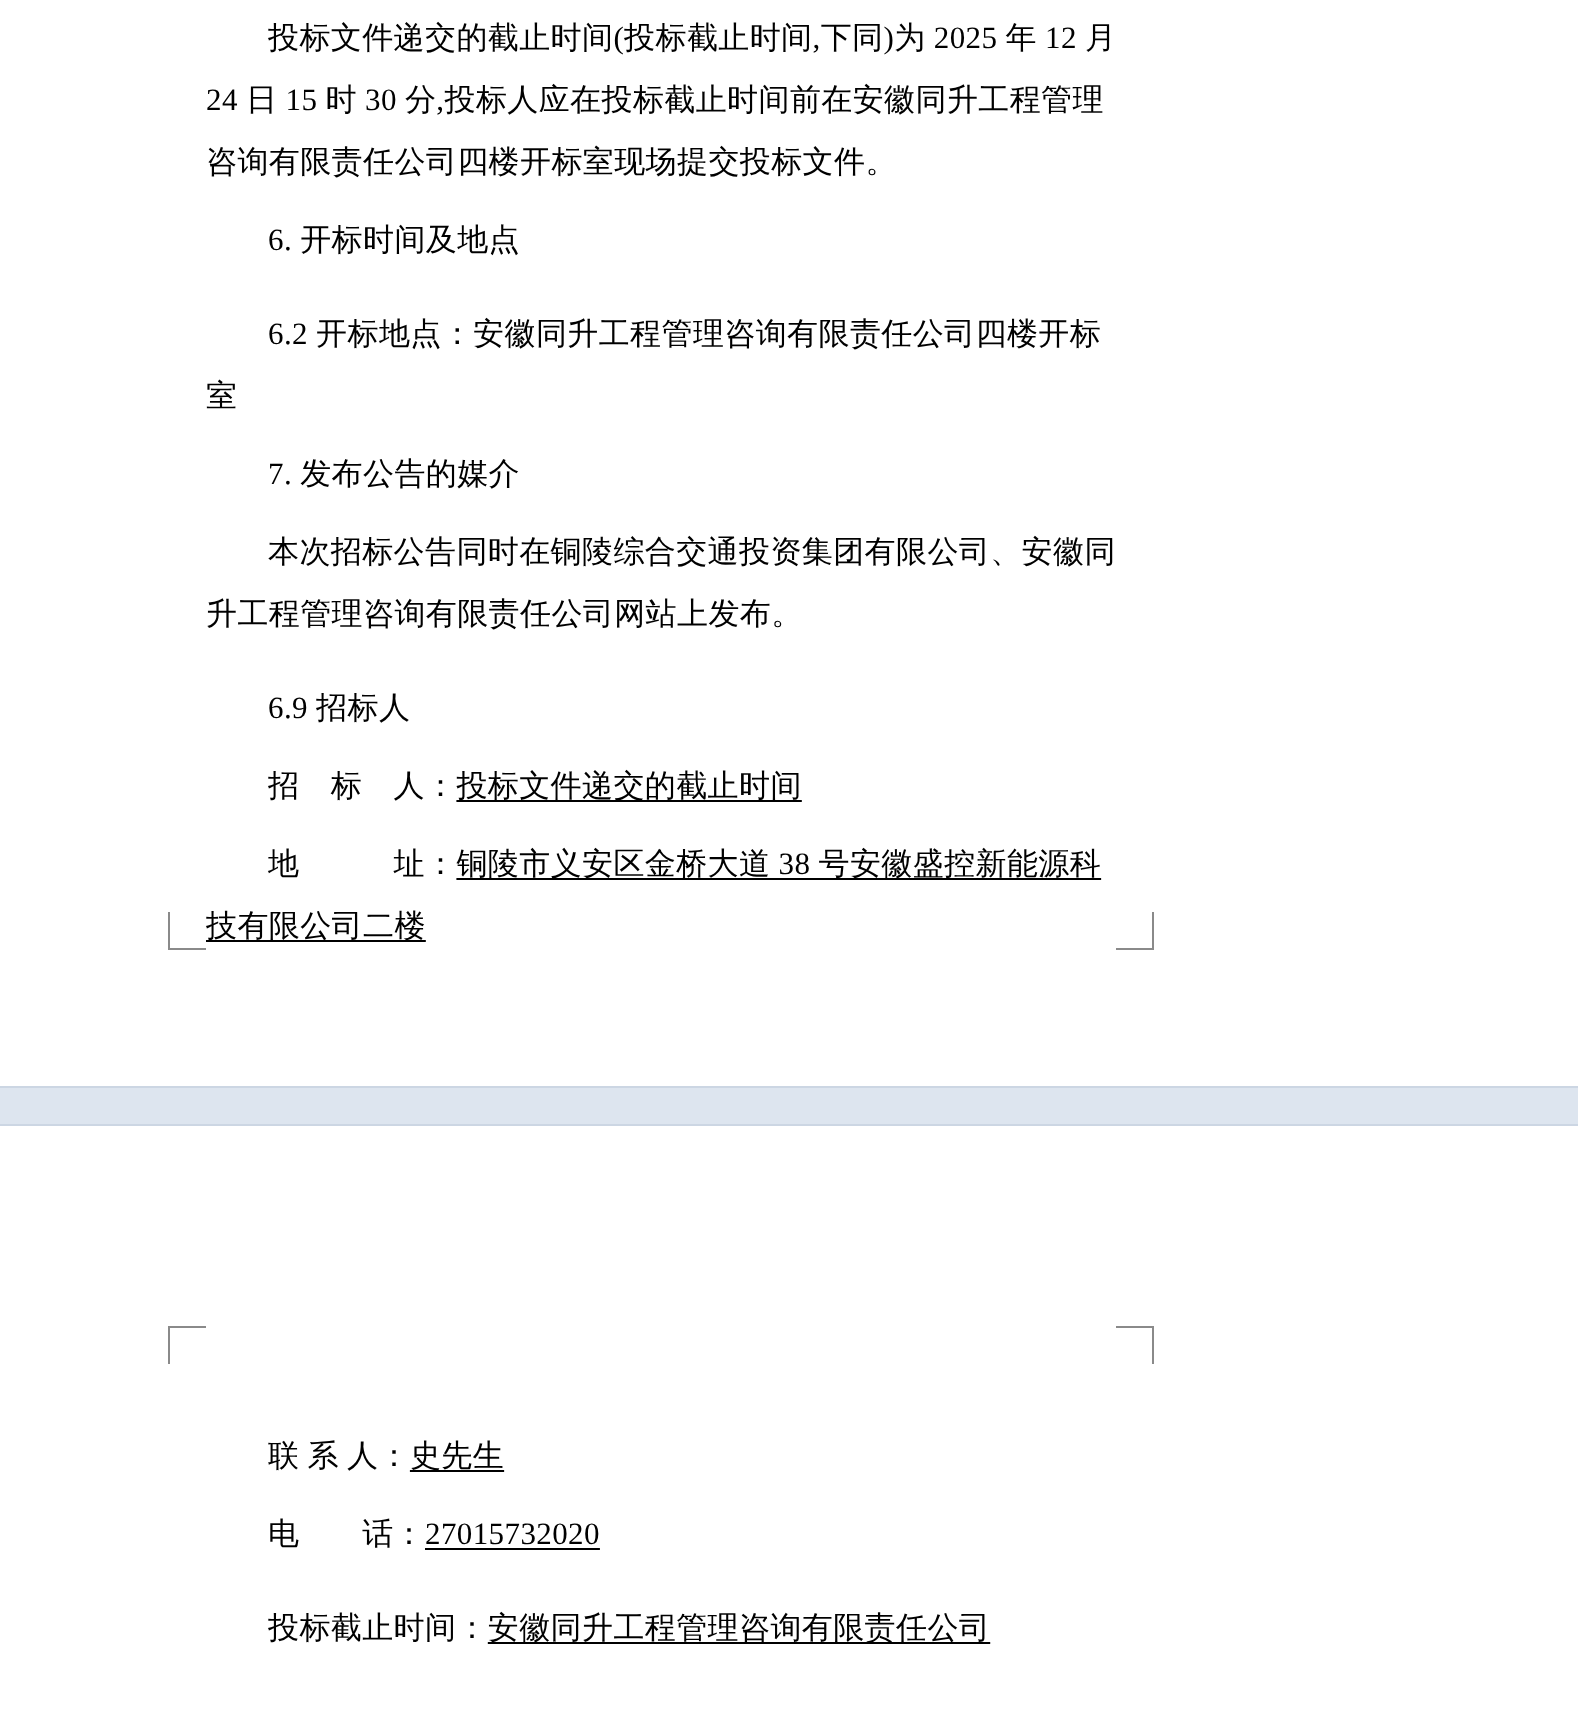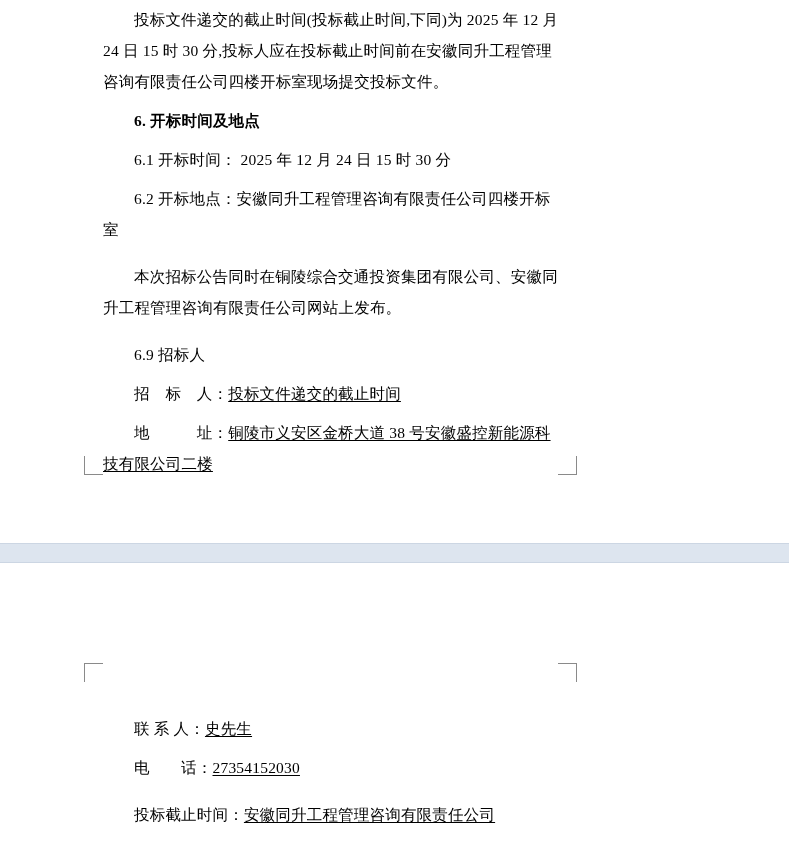--- a/index.html
+++ b/index.html
@@ -46,21 +46,21 @@
     margin: 0;
     font-size: 15.5px;
     line-height: 31px;
     letter-spacing: 0.2px;
   }
   .indent-1 {
     text-indent: 31px;
   }
   .indent-heading {
     text-indent: 31px;
-    font-weight: bold;
+    font-weight: normal;
   }
   .u {
     text-decoration: underline;
     text-underline-offset: 2px;
   }
   .spacer-sm { height: 8px; }
 
   
   .crop {
     position: absolute;
@@ -90,24 +90,24 @@
 </style>
 </head>
 <body>
 
 <div class="page page-1">
   <div class="content body-text-block">
     <p class="indent-1">投标文件递交的截止时间(投标截止时间,下同)为 2025 年 12 月 24 日 15 时 30 分,投标人应在投标截止时间前在安徽同升工程管理咨询有限责任公司四楼开标室现场提交投标文件。</p>
     <div class="spacer-sm"></div>
     <p class="indent-heading">6. 开标时间及地点</p>
     <div class="spacer-sm"></div>
-    <p class="indent-1">6.1 开标时间： 2025 年 12 月 24 日 15 时 30 分</p>
     <div class="spacer-sm"></div>
     <p class="indent-1">6.2 开标地点：安徽同升工程管理咨询有限责任公司四楼开标室</p>
     <div class="spacer-sm"></div>
+    <p class="indent-heading">7. 发布公告的媒介</p>
     <div class="spacer-sm"></div>
     <p class="indent-1"><span>本次招标公告同时在铜陵综合交通投资集团有限公司、安徽同升工程管理咨询有限责任公司网站上发布。</span></p>
     <div class="spacer-sm"></div>
     <div class="spacer-sm"></div>
     <p class="indent-1">6.9 招标人</p>
     <div class="spacer-sm"></div>
     <p class="indent-1"><span>招　标　人：</span><span class="u">投标文件递交的截止时间</span></p>
     <div class="spacer-sm"></div>
     <p class="indent-1"><span>地　　　址：</span><span class="u">铜陵市义安区金桥大道 38 号安徽盛控新能源科技有限公司二楼</span></p>
   </div>
@@ -117,21 +117,21 @@
 
 <div class="page-gap"></div>
 <div class="page-divider"></div>
 
 <div class="page page-2">
   <div class="crop tl p2-crop-tl"></div>
   <div class="crop tr p2-crop-tr"></div>
   <div class="content" style="padding-top:130px;margin-top:20px;">
     <p class="indent-1"><span>联 系 人：</span><span class="u">史先生</span></p>
     <div class="spacer-sm"></div>
-    <p class="indent-1"><span>电　　话：</span><span class="u">27354152030</span></p>
+    <p class="indent-1"><span>电　　话：</span><span class="u">27015732020</span></p>
     <div class="spacer-sm"></div>
     <div class="spacer-sm"></div>
     <p class="indent-1"><span>投标截止时间：</span><span class="u">安徽同升工程管理咨询有限责任公司</span></p>
     <div class="spacer-sm"></div>
     <p class="indent-1"></p>
 
   </div>
 </div>
 
 </body></html>

